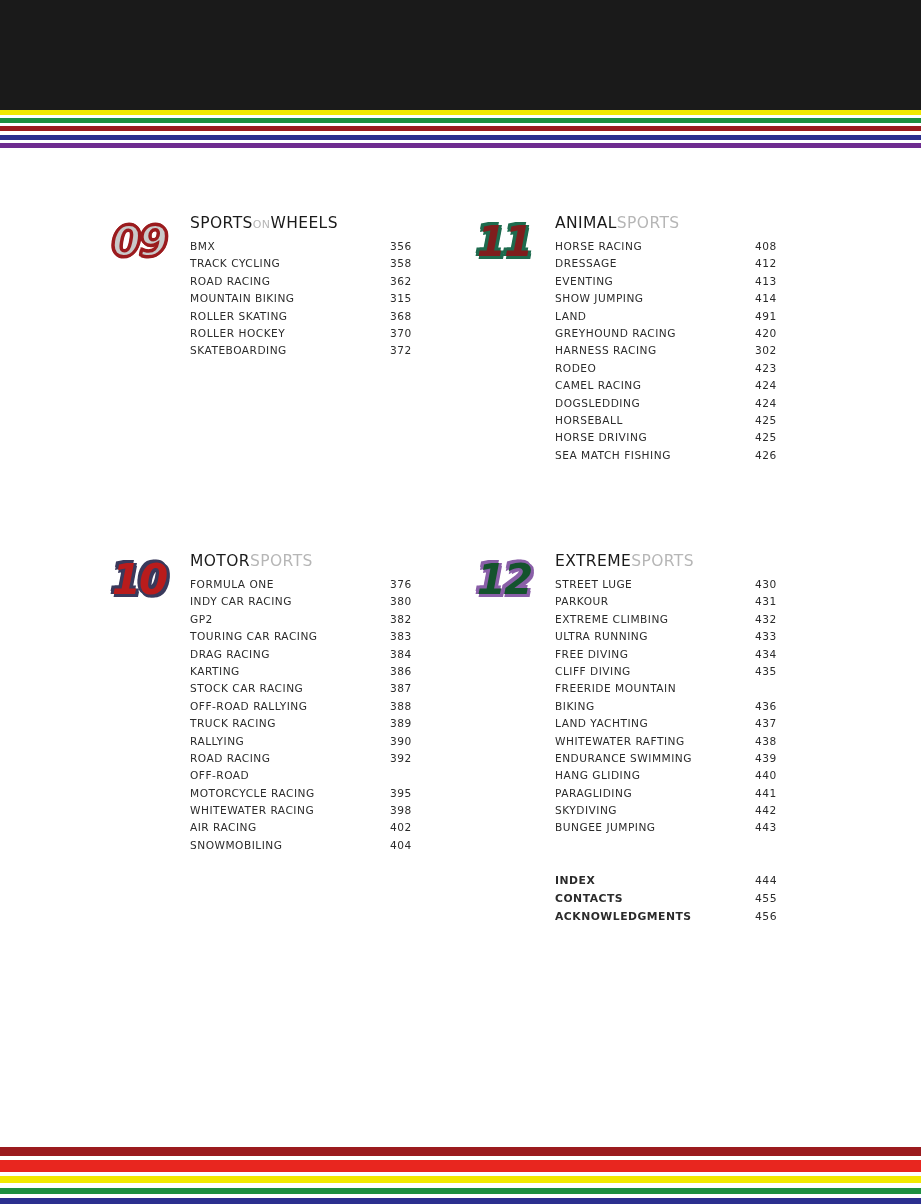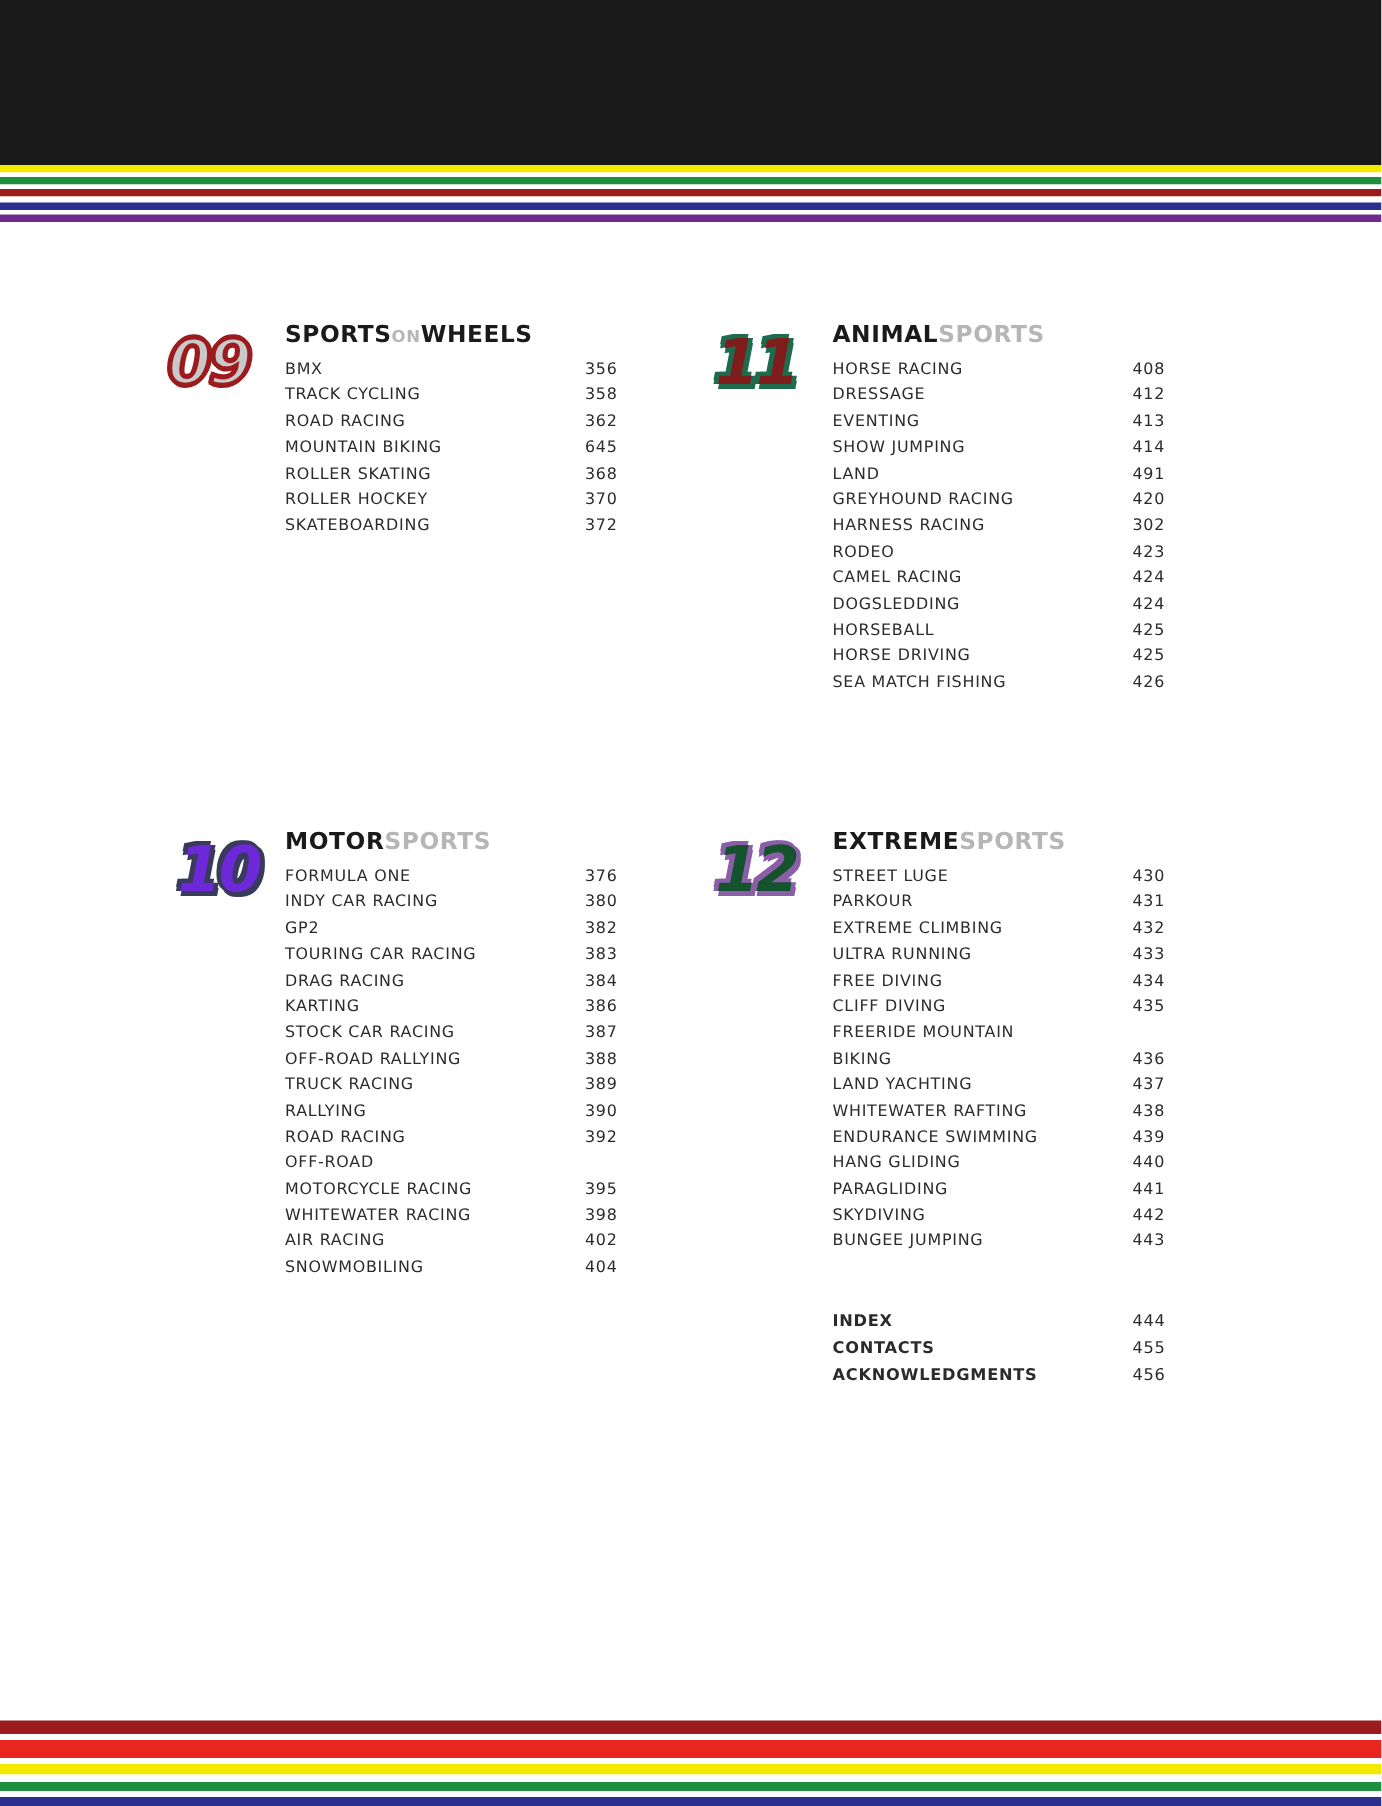--- a/index.html
+++ b/index.html
@@ -71,26 +71,25 @@
   }
 
   .badge-09 {
     color: #c9c9c9;
     -webkit-text-stroke: 3px #9b1b1e;
     text-shadow:
        2px 0 0 #9b1b1e, -2px 0 0 #9b1b1e,
        0 2px 0 #9b1b1e, 0 -2px 0 #9b1b1e;
   }
   .badge-10 {
-    color: #6d28d9;
+    color: #b91c1c;
     text-shadow:
       -3px 0 0 #3a3a5c, 3px 0 0 #3a3a5c,
       0 -3px 0 #3a3a5c, 0 3px 0 #3a3a5c,
       -3px -3px 0 #3a3a5c, 3px 3px 0 #3a3a5c;
-    text-align: right;
   }
   .badge-11 {
     color: #7f1d1d;
     text-shadow:
       -3px 0 0 #1e6b4e, 3px 0 0 #1e6b4e,
       0 -3px 0 #1e6b4e, 0 3px 0 #1e6b4e,
       -3px -3px 0 #1e6b4e, 3px 3px 0 #1e6b4e;
   }
   .badge-12 {
     color: #14532d;
@@ -100,21 +99,21 @@
       -3px -3px 0 #8a5fa8, 3px 3px 0 #8a5fa8;
   }
 
   .chapter-body {
     margin-left: 85px;
   }
 
   .chapter-title {
     font-family: "DejaVu Sans", sans-serif;
     font-size: 15.5px;
-    font-weight: bold;
+    font-weight: normal;
     letter-spacing: 0.4px;
     color: #1a1a1a;
     margin-bottom: 8px;
     white-space: nowrap;
   }
   .chapter-title .t2 { color: #b6b6b6; }
   .chapter-title .small { font-size: 11px; }
 
   .entries {
     list-style: none;
@@ -178,21 +177,21 @@
             <li class="entry">
               <span class="label">TRACK CYCLING</span>
               <span class="page">358</span>
             </li>
             <li class="entry">
               <span class="label">ROAD RACING</span>
               <span class="page">362</span>
             </li>
             <li class="entry">
               <span class="label">MOUNTAIN BIKING</span>
-              <span class="page">645</span>
+              <span class="page">315</span>
             </li>
             <li class="entry">
               <span class="label">ROLLER SKATING</span>
               <span class="page">368</span>
             </li>
             <li class="entry">
               <span class="label">ROLLER HOCKEY</span>
               <span class="page">370</span>
             </li>
             <li class="entry">

